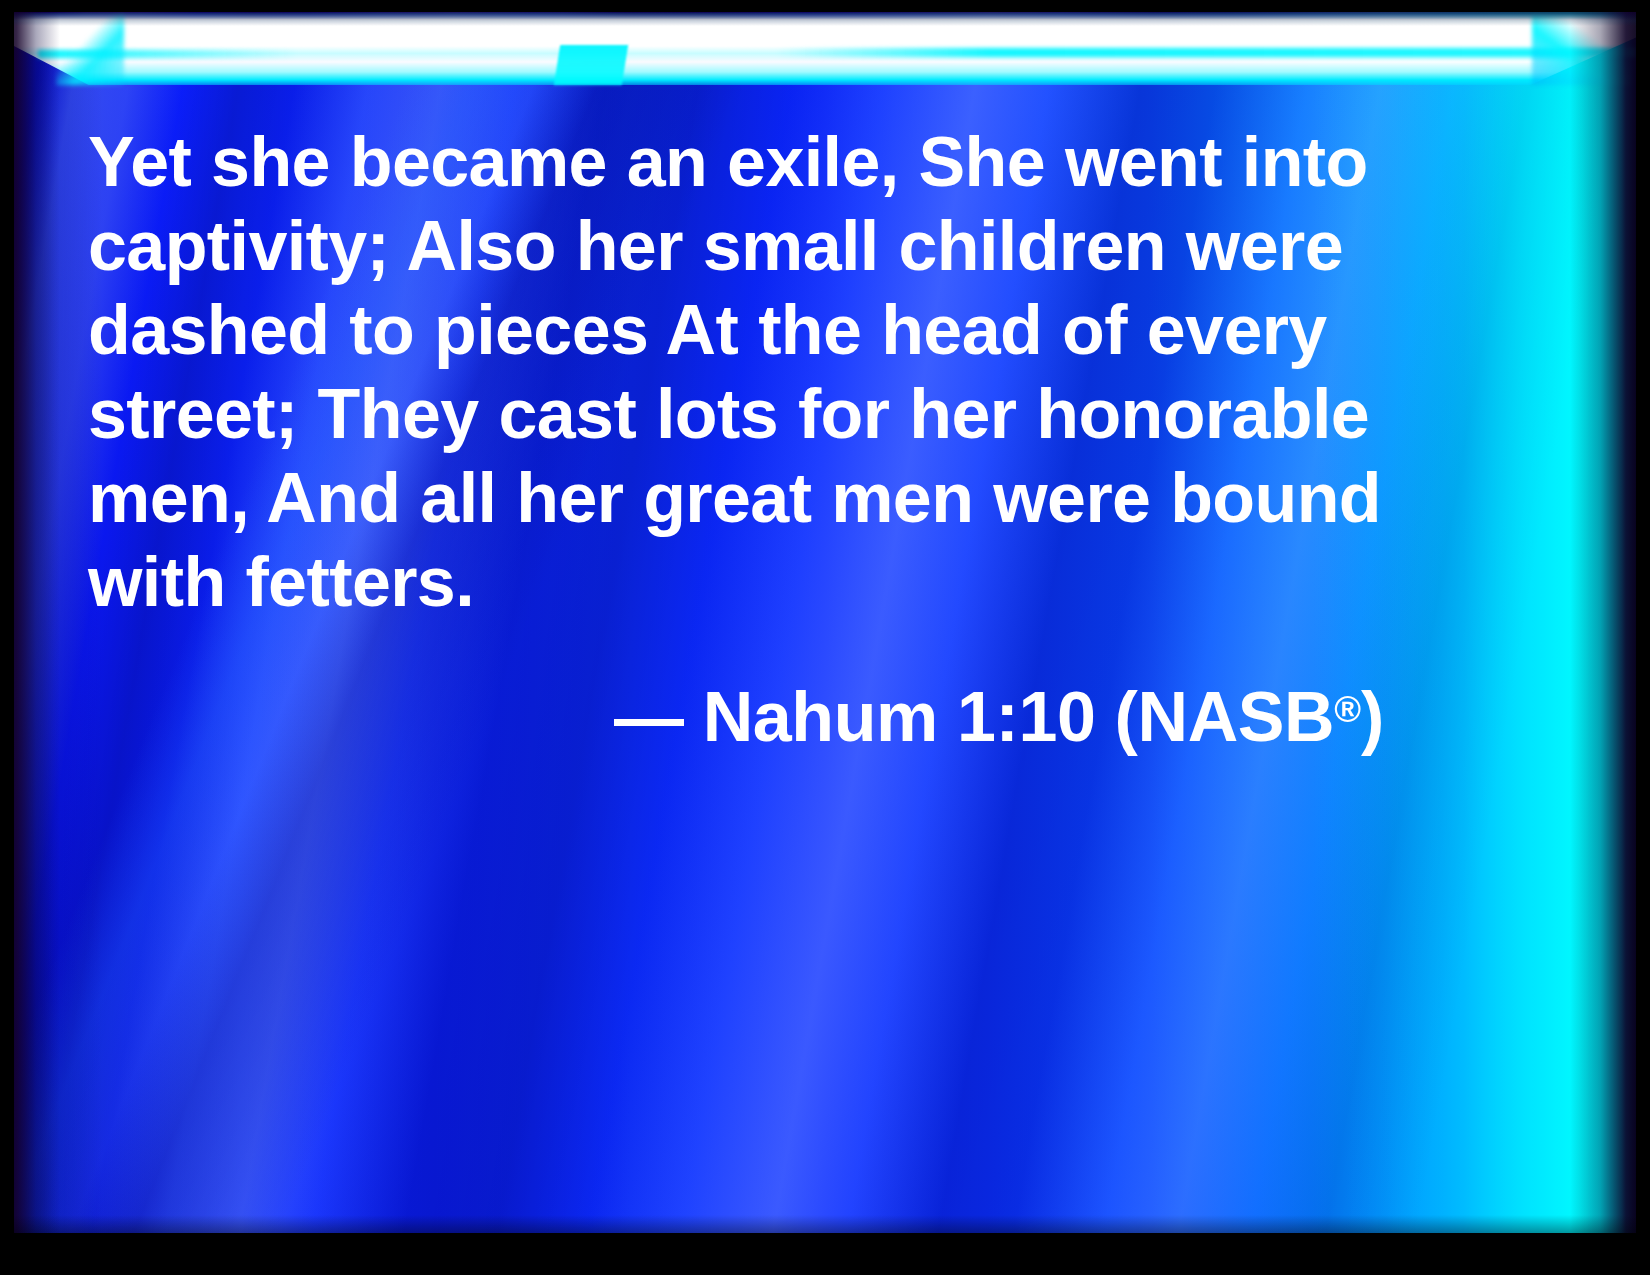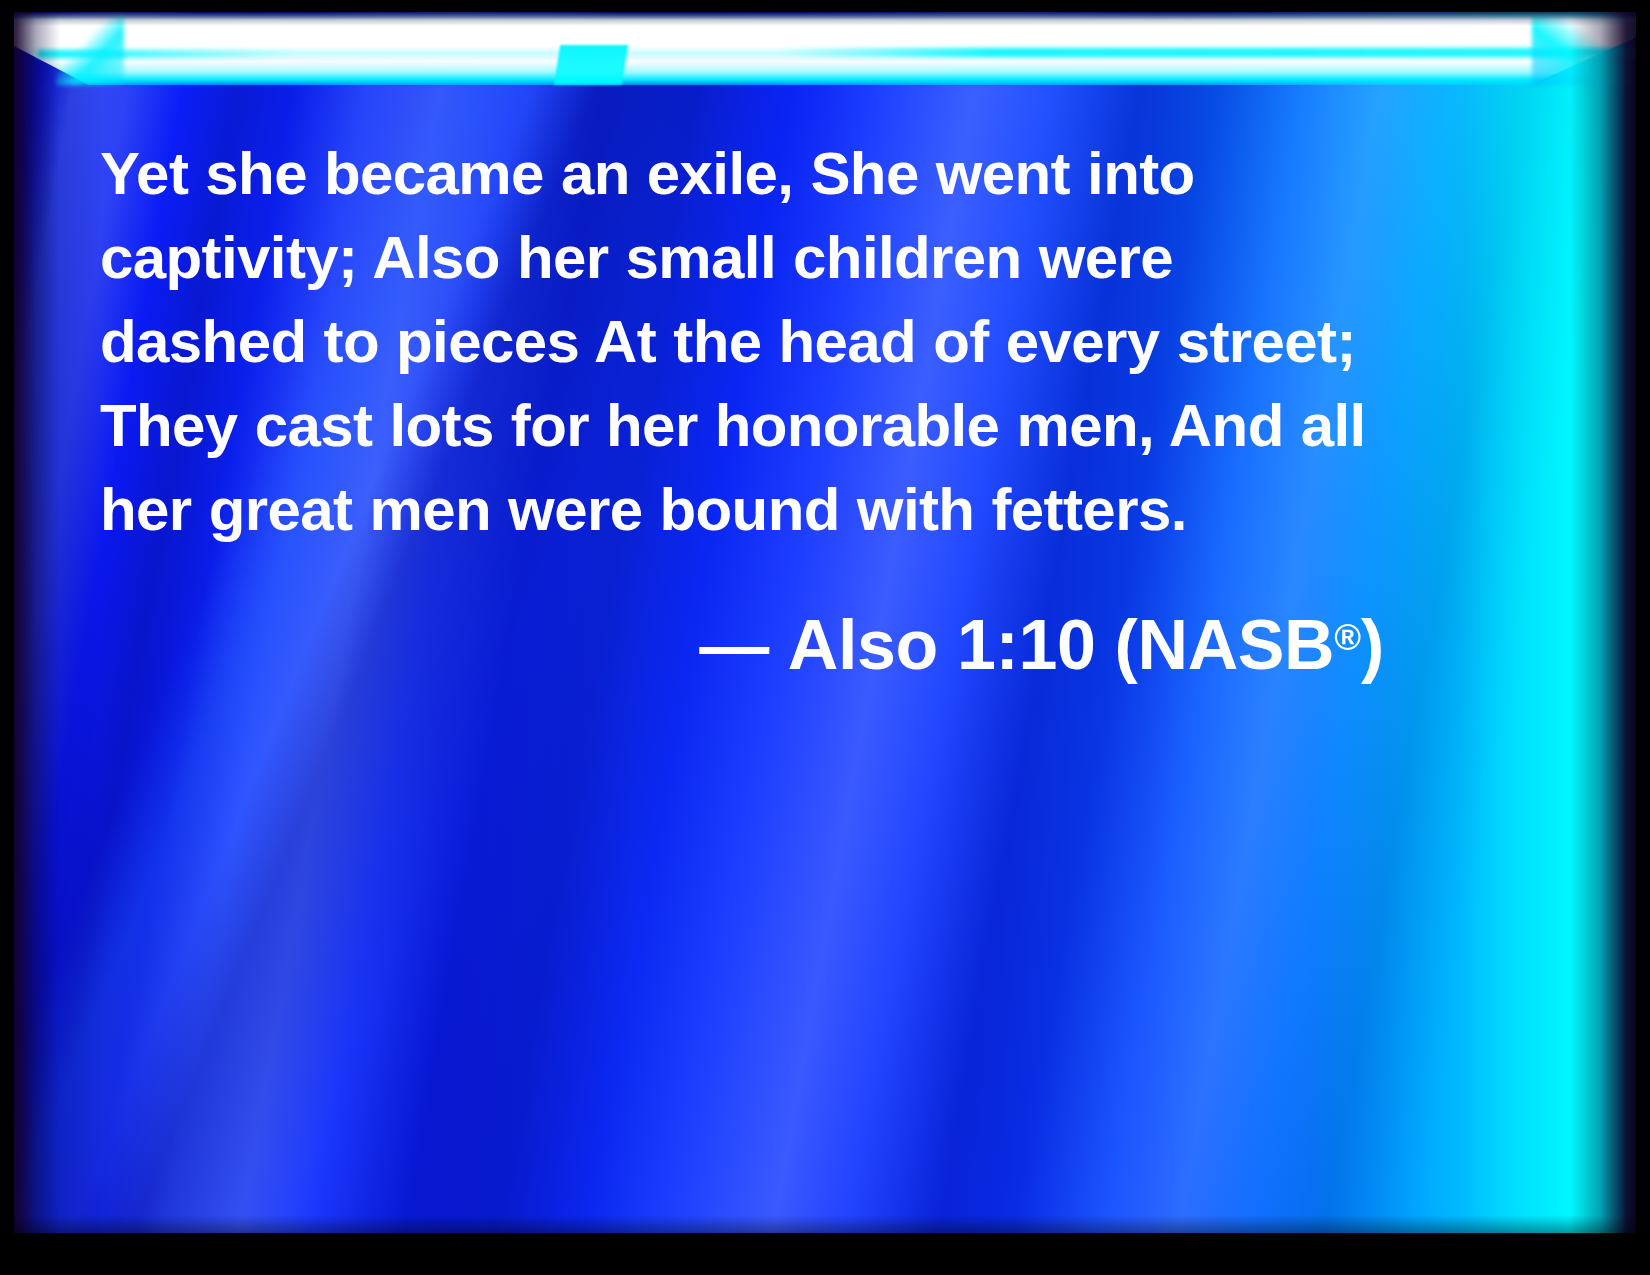--- a/index.html
+++ b/index.html
@@ -206,25 +206,25 @@
   
   .content {
     position:absolute;
     left:84px;
     top:116px;
     width:1320px;
     z-index:30;
   }
 
   .verse {
-    margin:16px;
+    margin:4px;
     color:#ffffff;
     font-family: "Liberation Sans Narrow", "Liberation Sans", "DejaVu Sans", sans-serif;
     font-weight:bold;
-    font-size:60px;
+    font-size:70px;
     line-height:84px;
     letter-spacing:-0.6px;
     word-spacing:1px;
     white-space:pre-wrap;
     text-rendering:optimizeLegibility;
   }
 
   .attribution {
     margin:0;
     margin-top:46px;
@@ -260,21 +260,21 @@
     <div class="topbar-streak-a"></div>
     <div class="topbar-streak-b"></div>
     <div class="topbar-notch"></div>
     <div class="topbar-cap"></div>
     <div class="topbar-capright"></div>
   </div>
 
   <div class="content">
     <p class="verse">Yet she became an exile, She went into captivity; Also her small children were dashed to pieces At the head of every street; They cast lots for her honorable men, And all her great men were bound with fetters.</p>
 
-    <p class="attribution"><span>—</span><span>&nbsp;</span><span>Also</span><span>&nbsp;</span><span>1:10</span><span>&nbsp;</span><span>(</span><span>NASB</span><span class="reg">®</span><span>)</span></p>
+    <p class="attribution"><span>—</span><span>&nbsp;</span><span>Nahum</span><span>&nbsp;</span><span>1:10</span><span>&nbsp;</span><span>(</span><span>NASB</span><span class="reg">®</span><span>)</span></p>
   </div>
 
   <div class="vig-left"></div>
   <div class="vig-right"></div>
   <div class="vig-top"></div>
   <div class="vig-bottom"></div>
 
   <div class="frame-top"></div>
   <div class="frame-bottom"></div>
   <div class="frame-left"></div>

